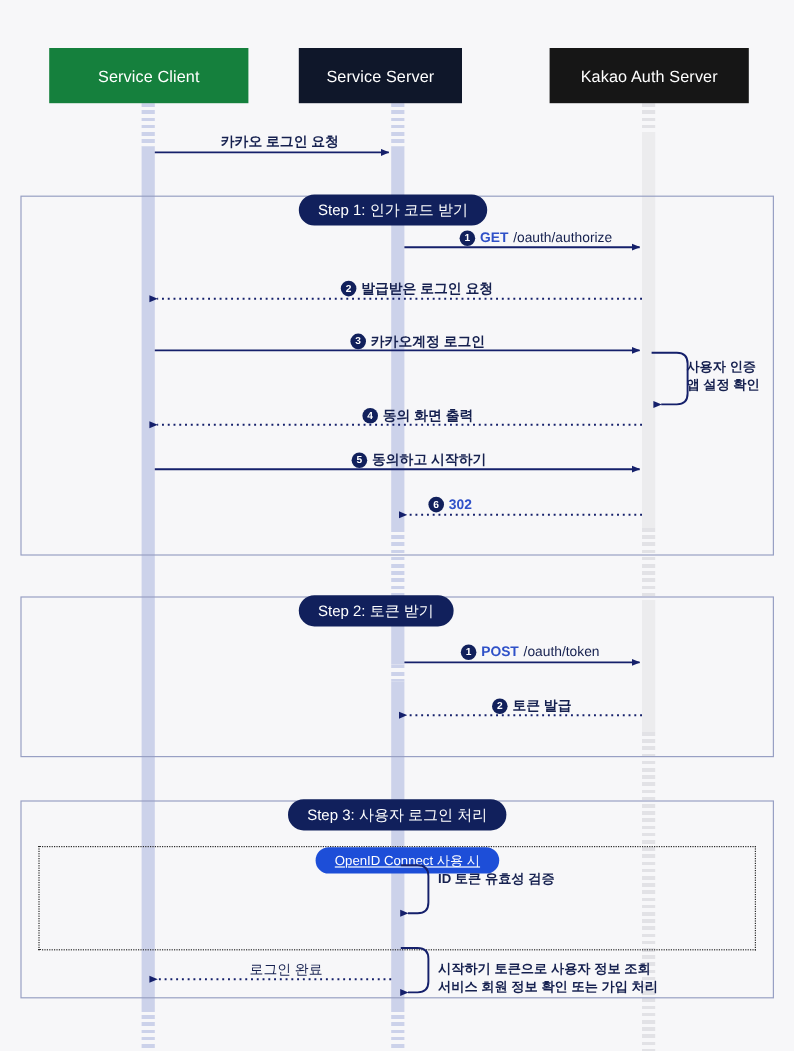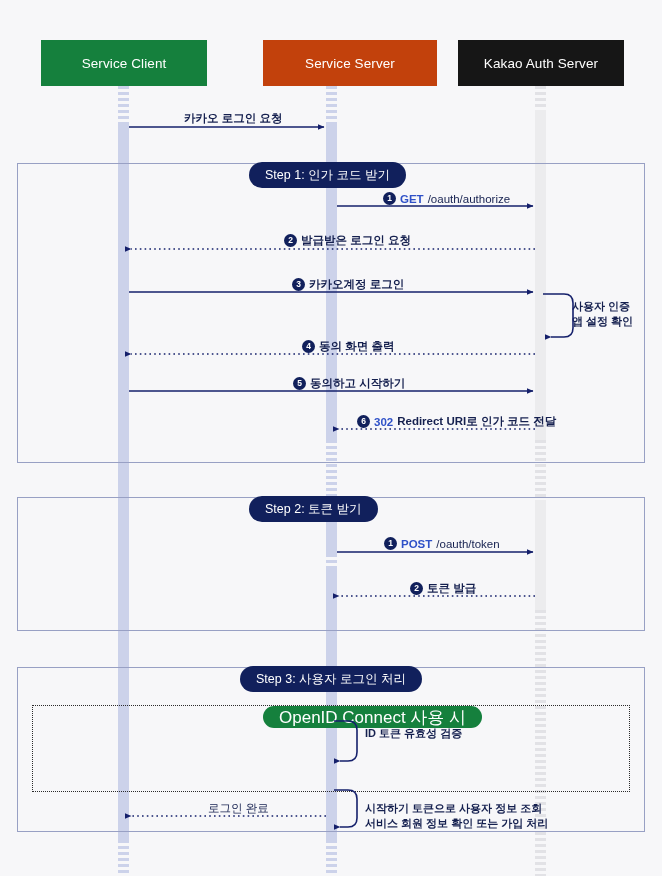--- a/index.html
+++ b/index.html
@@ -18,21 +18,21 @@
   .actor-box{
     position:absolute;
     display:flex;align-items:center;justify-content:center;
     color:#ffffff;
     font-size:13.5px;
     letter-spacing:.1px;
     height:46px;
     box-sizing:border-box;
   }
   .actor-client{left:41px;top:40px;width:166px;background:#15803d;}
-  .actor-server{left:263px;top:40px;width:174px;background:#c2410c;}
+  .actor-server{left:249px;top:40px;width:136px;background:#0f172a;}
   .actor-kakao {left:458px;top:40px;width:166px;background:#161616;}
 
   
   .lifeline{position:absolute;width:11px;}
   .ll-solid{background:#ccd2ea;}
   .ll-kakao{background:#ececee;}
   .ll-dash{
     background:repeating-linear-gradient(
       to bottom,#ccd2ea 0px,#ccd2ea 3px,#f7f7f9 3px,#f7f7f9 6px);
   }
@@ -62,21 +62,21 @@
     color:#fff;
     border-radius:16px;
     height:26px;
     font-size:12.5px;
     white-space:nowrap;
     padding:0 16px;
     box-sizing:border-box;
     margin-top:12px;
   }
   .pill-step{background:#11205c;}
-  .pill-opt{background:#15803d;height:22px;font-size:17px;border-radius:14px;}
+  .pill-opt{background:#1d4ed8;height:22px;font-size:11px;border-radius:14px;text-decoration:underline;}
 
   
   .msg-label{
     position:absolute;
     font-size:11.5px;
     white-space:nowrap;
     color:#15204f;
     display:flex;align-items:center;
     gap:4px;
     font-weight:bold;
@@ -181,21 +181,20 @@
   </div>
 
   <div class="msg-label" style="left:281px;top:376px;">
     <span class="badge">5</span>
     <span>동의하고 시작하기</span>
   </div>
 
   <div class="msg-label" style="left:345px;top:414px;">
     <span class="badge">6</span>
     <span class="accent">302</span>
-    <span>Redirect URI로 인가 코드 전달</span>
   </div>
 
   <div class="msg-label" style="left:372px;top:537px;">
     <span class="badge">1</span>
     <span class="accent">POST</span>
     <span class="mono-path">/oauth/token</span>
   </div>
 
   <div class="msg-label" style="left:398px;top:581px;">
     <span class="badge">2</span>

